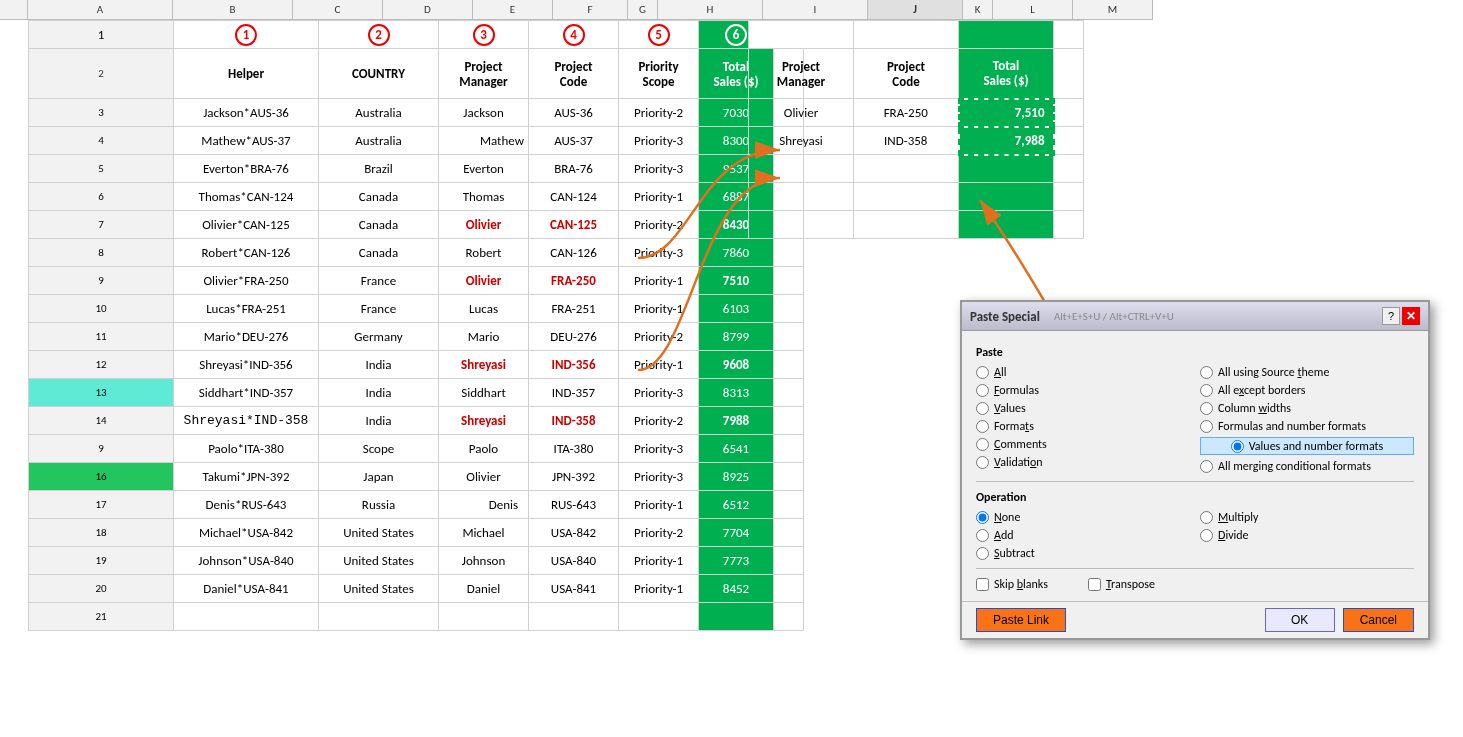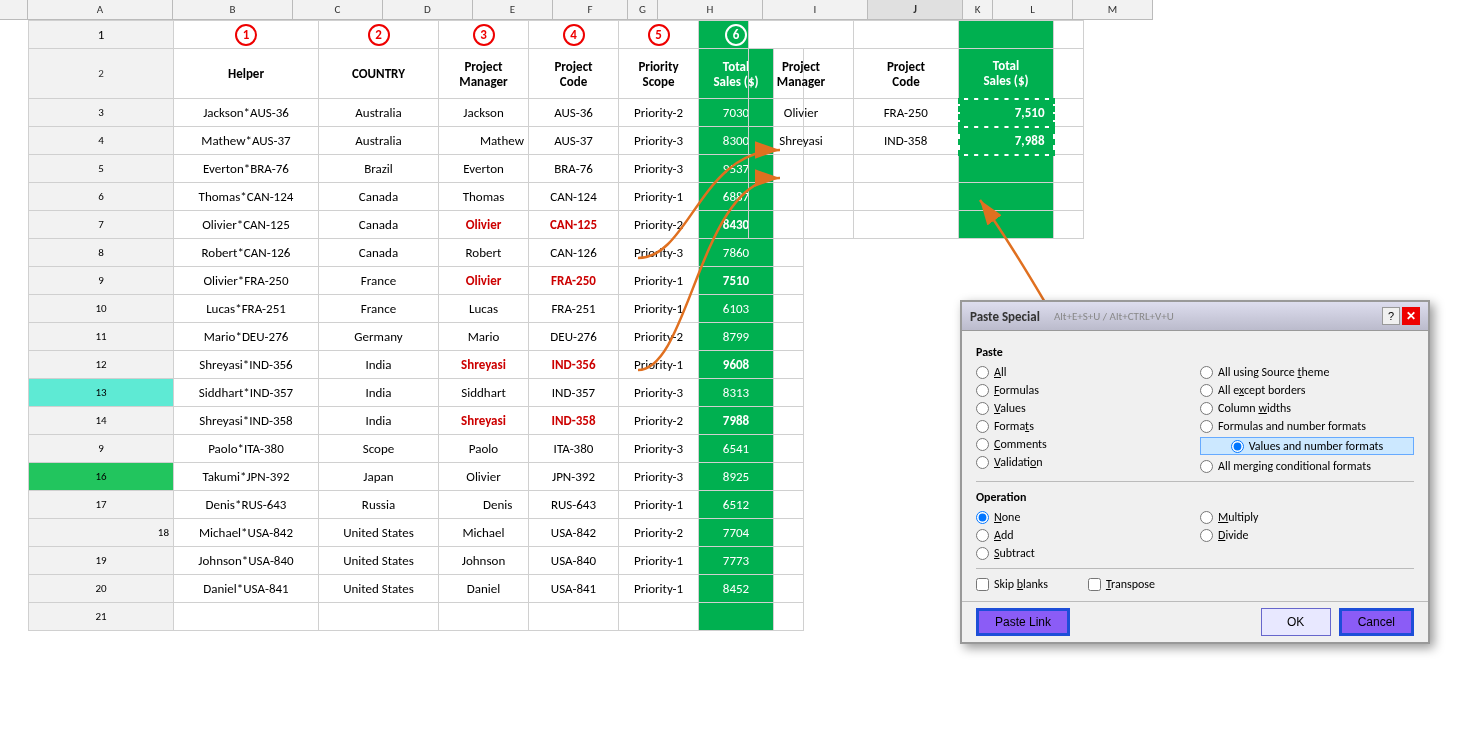--- a/index.html
+++ b/index.html
@@ -34,21 +34,21 @@
     .dialog-help { background: #f0f0f0; border: 1px solid #999; font-size: 11px; width: 18px; height: 18px; cursor: pointer; display: flex; align-items: center; justify-content: center; }
     .dialog-body { padding: 10px 14px; }
     .dialog-section-label { font-weight: bold; font-size: 12px; margin-bottom: 6px; margin-top: 4px; }
     .dialog-grid { display: grid; grid-template-columns: 1fr 1fr; gap: 2px 10px; margin-bottom: 8px; }
     .radio-row { display: flex; align-items: center; gap: 5px; font-size: 12px; white-space: nowrap; }
     .radio-row input[type=radio] { margin: 0; }
     .dialog-divider { border: none; border-top: 1px solid #bbb; margin: 8px 0; }
     .dialog-footer { display: flex; justify-content: space-between; align-items: center; padding: 6px 14px; border-top: 1px solid #bbb; }
     .dialog-check-row { display: flex; align-items: center; gap: 5px; font-size: 12px; }
     .dialog-footer-buttons { display: flex; gap: 8px; }
-    .btn-ok, .btn-cancel, .btn-paste-link { font-size: 12px; padding: 4px 16px; border: 3px solid #1d4ed8; background: #8b5cf6; cursor: pointer; min-width: 70px; }
+    .btn-ok, .btn-cancel, .btn-paste-link { font-size: 12px; padding: 4px 16px; border: 1px solid #1d4ed8; background: #f97316; cursor: pointer; min-width: 70px; }
     .btn-ok { background: #e8e8ff; border: 1px solid #6666cc; }
     .underline { text-decoration: underline; }
 
     
     .arrow-container { position: absolute; top: 0; left: 0; width: 100%; height: 100%; pointer-events: none; z-index: 50; }
 
     
     .top-col-headers { display: flex; position: absolute; top: 0; left: 0; width: 100%; height: 20px; }
   </style>
 </head>
@@ -215,21 +215,21 @@
         <td class="col-b" style="text-align:center; border:1px solid #d0d0d0;">India</td>
         <td class="col-c" style="text-align:center; border:1px solid #d0d0d0;">Siddhart</td>
         <td class="col-d" style="text-align:center; border:1px solid #d0d0d0;">IND-357</td>
         <td class="col-e" style="text-align:center; border:1px solid #d0d0d0;">Priority-3</td>
         <td class="col-f" style="text-align:center; border:1px solid #d0d0d0; background:#00b050; color:#fff;">8313</td>
         <td class="col-g" style="border:1px solid #d0d0d0;"></td>
       </tr>
 
       <tr>
         <td style="width:28px; text-align:center; background:#f2f2f2; border:1px solid #d0d0d0; font-size:11px;">14</td>
-        <td class="col-a" style="text-align:center; border:1px solid #d0d0d0; height:28px;">Shreyasi*IND-358</td>
+        <td class="col-a" style="text-align:center; border:1px solid #d0d0d0; height:28px;font-family:Liberation Mono, monospace;">Shreyasi*IND-358</td>
         <td class="col-b" style="text-align:center; border:1px solid #d0d0d0;">India</td>
         <td class="col-c" style="text-align:center; border:1px solid #d0d0d0; color:#c00; font-weight:bold;">Shreyasi</td>
         <td class="col-d" style="text-align:center; border:1px solid #d0d0d0; color:#c00; font-weight:bold;">IND-358</td>
         <td class="col-e" style="text-align:center; border:1px solid #d0d0d0;">Priority-2</td>
         <td class="col-f" style="text-align:center; border:1px solid #d0d0d0; background:#00b050; color:#fff; font-weight:bold;">7988</td>
         <td class="col-g" style="border:1px solid #d0d0d0;"></td>
       </tr>
 
       <tr>
         <td style="width:28px; text-align:center; background:#f2f2f2; border:1px solid #d0d0d0; font-size:11px;">9</td>
@@ -250,29 +250,29 @@
         <td class="col-d" style="text-align:center; border:1px solid #d0d0d0;">JPN-392</td>
         <td class="col-e" style="text-align:center; border:1px solid #d0d0d0;">Priority-3</td>
         <td class="col-f" style="text-align:center; border:1px solid #d0d0d0; background:#00b050; color:#fff;">8925</td>
         <td class="col-g" style="border:1px solid #d0d0d0;"></td>
       </tr>
 
       <tr>
         <td style="width:28px; text-align:center; background:#f2f2f2; border:1px solid #d0d0d0; font-size:11px;">17</td>
         <td class="col-a" style="text-align:center; border:1px solid #d0d0d0; height:28px;">Denis*RUS-643</td>
         <td class="col-b" style="text-align:center; border:1px solid #d0d0d0;">Russia</td>
-        <td class="col-c" style="border:1px solid #d0d0d0;padding-left:44px;">Denis</td>
+        <td class="col-c" style="text-align:center; border:1px solid #d0d0d0;padding-left:44px;">Denis</td>
         <td class="col-d" style="text-align:center; border:1px solid #d0d0d0;">RUS-643</td>
         <td class="col-e" style="text-align:center; border:1px solid #d0d0d0;">Priority-1</td>
         <td class="col-f" style="text-align:center; border:1px solid #d0d0d0; background:#00b050; color:#fff;">6512</td>
         <td class="col-g" style="border:1px solid #d0d0d0;"></td>
       </tr>
 
       <tr>
-        <td style="width:28px; text-align:right; background:#f2f2f2; border:1px solid #d0d0d0; font-size:11px;">18</td>
+        <td style="width:28px; text-align:center; background:#f2f2f2; border:1px solid #d0d0d0; font-size:11px;">18</td>
         <td class="col-a" style="text-align:center; border:1px solid #d0d0d0; height:28px;">Michael*USA-842</td>
         <td class="col-b" style="text-align:center; border:1px solid #d0d0d0;">United States</td>
         <td class="col-c" style="text-align:center; border:1px solid #d0d0d0;">Michael</td>
         <td class="col-d" style="text-align:center; border:1px solid #d0d0d0;">USA-842</td>
         <td class="col-e" style="text-align:center; border:1px solid #d0d0d0;">Priority-2</td>
         <td class="col-f" style="text-align:center; border:1px solid #d0d0d0; background:#00b050; color:#fff;">7704</td>
         <td class="col-g" style="border:1px solid #d0d0d0;"></td>
       </tr>
 
       <tr>

